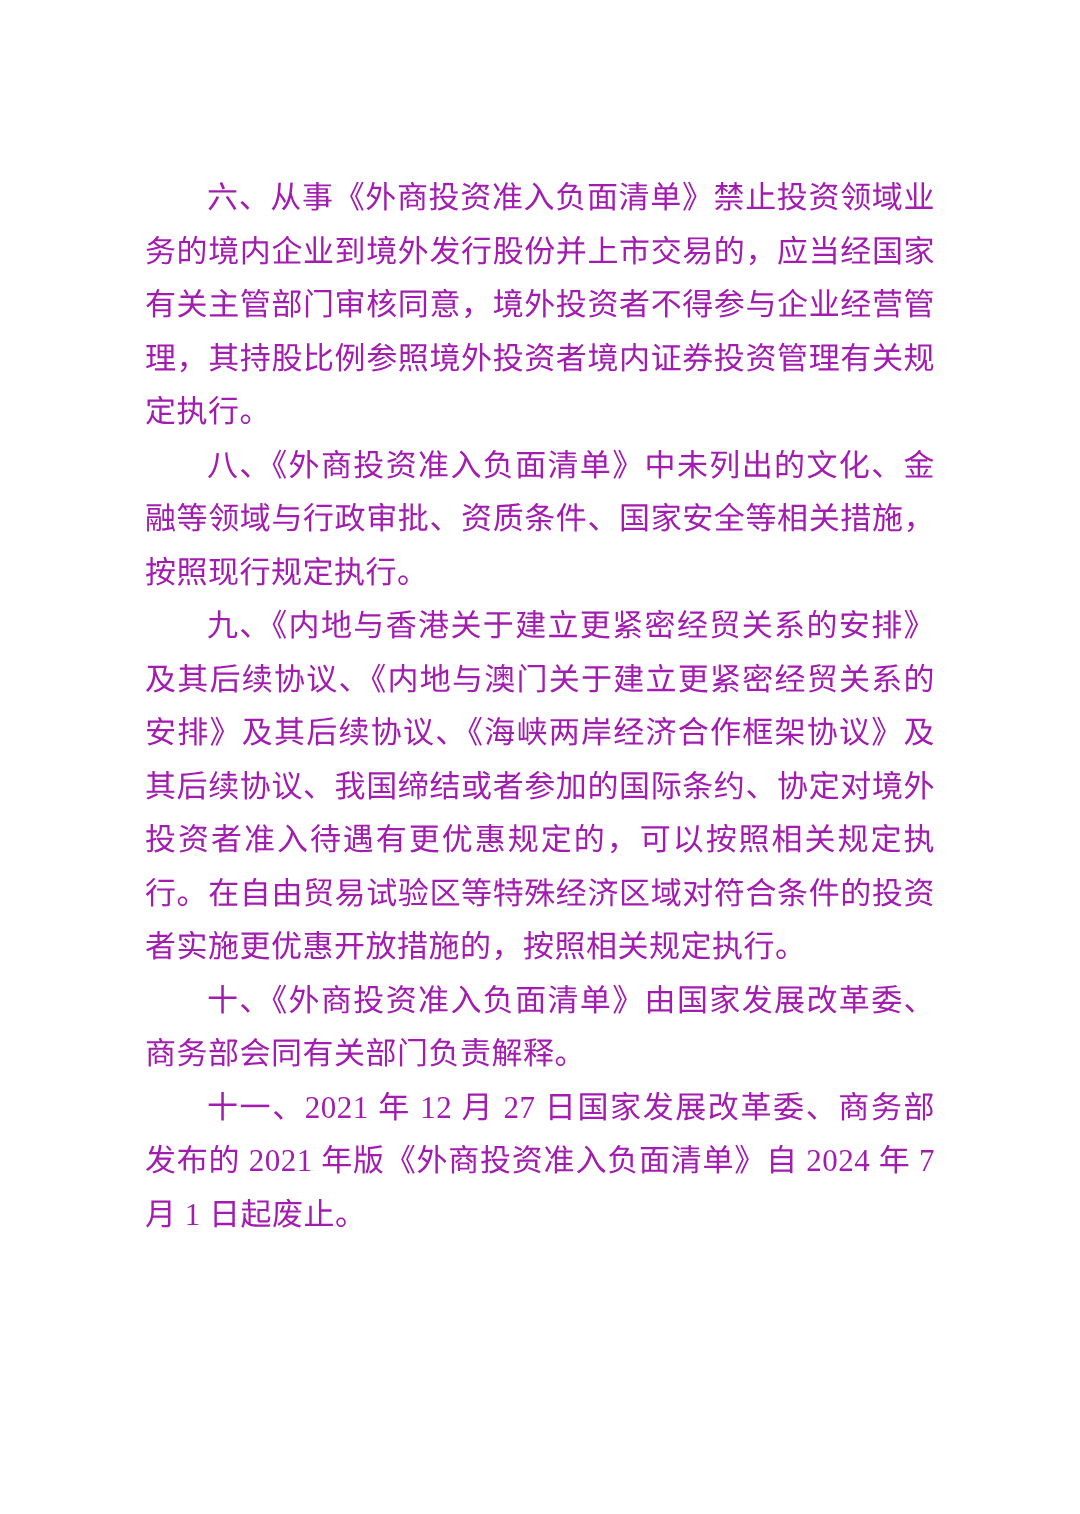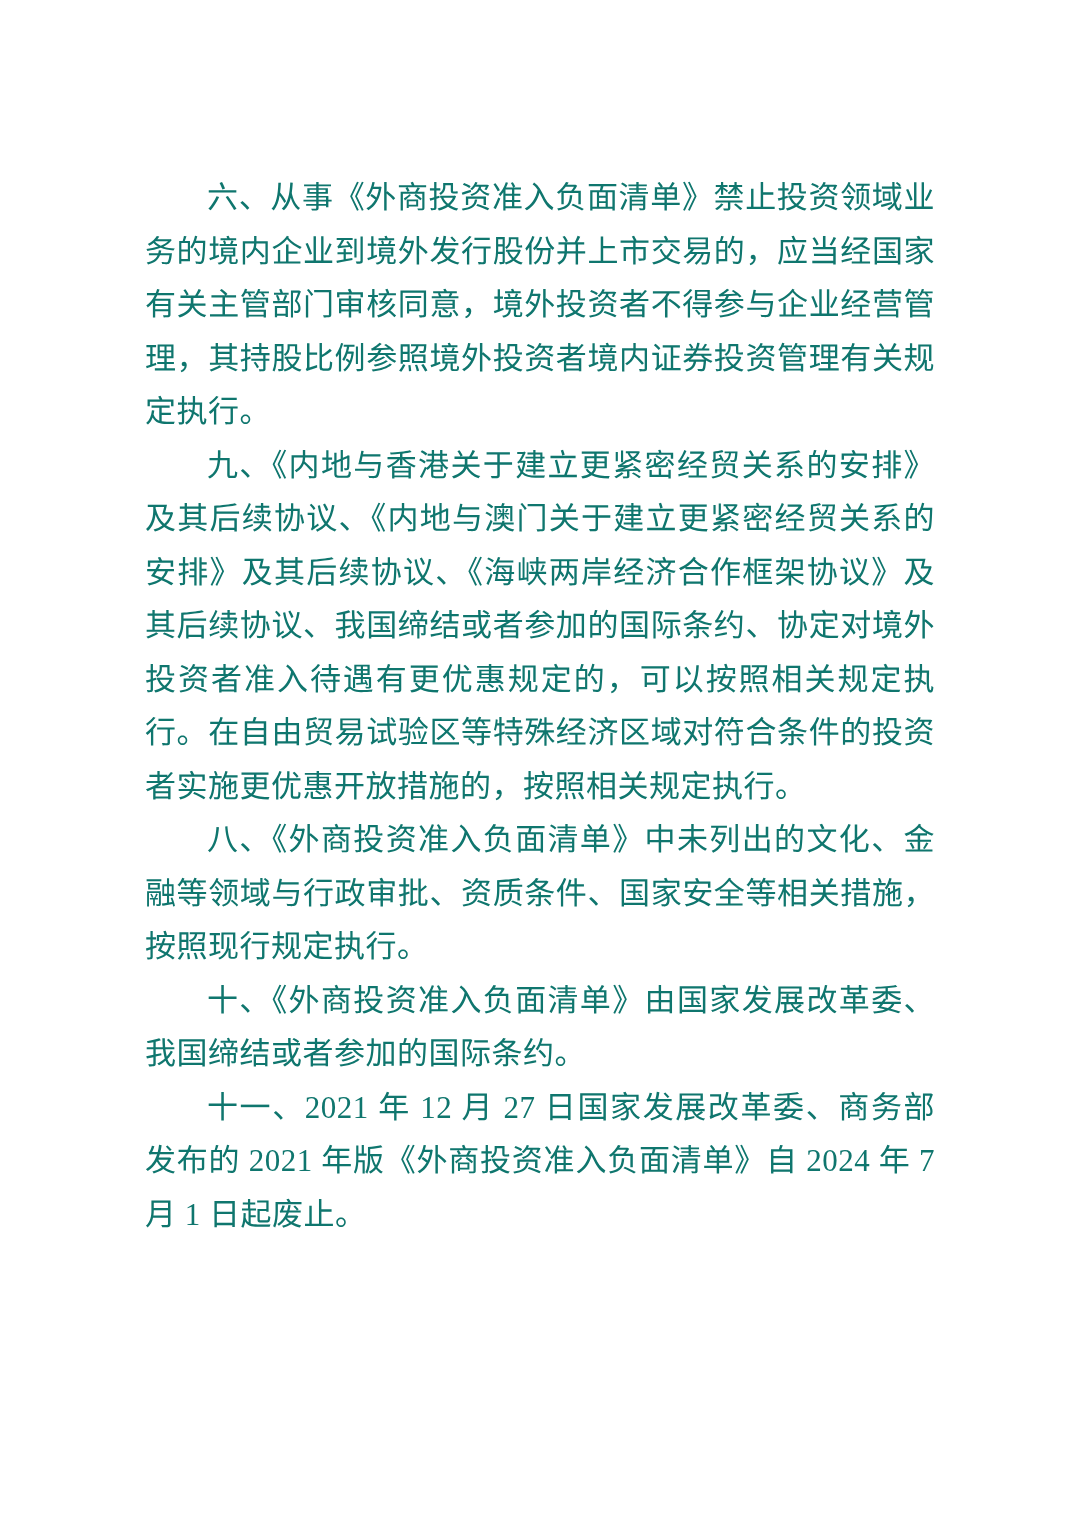--- a/index.html
+++ b/index.html
@@ -13,38 +13,38 @@
     height: 1514px;
     background: #ffffff;
     overflow: hidden;
     font-family: "Liberation Serif", "DejaVu Serif", serif;
   }
   .text-block {
     position: absolute;
     left: 145px;
     top: 171px;
     width: 790px;
-    color: #0f766e;
+    color: #a21caf;
     font-size: 31px;
     line-height: 53.5px;
     text-align: justify;
     text-justify: inter-ideograph;
     letter-spacing: 0.5px;
   }
   .text-block p {
     margin: 0;
     padding: 0;
     text-indent: 2em;
     word-break: break-all;
   }
 </style>
 </head>
 <body>
 
 <div class="page">
   <div class="text-block">
     <p>六、从事《外商投资准入负面清单》禁止投资领域业务的境内企业到境外发行股份并上市交易的，应当经国家有关主管部门审核同意，境外投资者不得参与企业经营管理，其持股比例参照境外投资者境内证券投资管理有关规定执行。</p>
+    <p>八、《外商投资准入负面清单》中未列出的文化、金融等领域与行政审批、资质条件、国家安全等相关措施，按照现行规定执行。</p>
     <p>九、《内地与香港关于建立更紧密经贸关系的安排》及其后续协议、《内地与澳门关于建立更紧密经贸关系的安排》及其后续协议、《海峡两岸经济合作框架协议》及其后续协议、我国缔结或者参加的国际条约、协定对境外投资者准入待遇有更优惠规定的，可以按照相关规定执行。在自由贸易试验区等特殊经济区域对符合条件的投资者实施更优惠开放措施的，按照相关规定执行。</p>
-    <p>八、《外商投资准入负面清单》中未列出的文化、金融等领域与行政审批、资质条件、国家安全等相关措施，按照现行规定执行。</p>
-    <p>十、《外商投资准入负面清单》由国家发展改革委、我国缔结或者参加的国际条约。</p>
+    <p>十、《外商投资准入负面清单》由国家发展改革委、商务部会同有关部门负责解释。</p>
     <p>十一、2021 年 12 月 27 日国家发展改革委、商务部发布的 2021 年版《外商投资准入负面清单》自 2024 年 7 月 1 日起废止。</p>
   </div>
 </div>
 
 </body></html>

